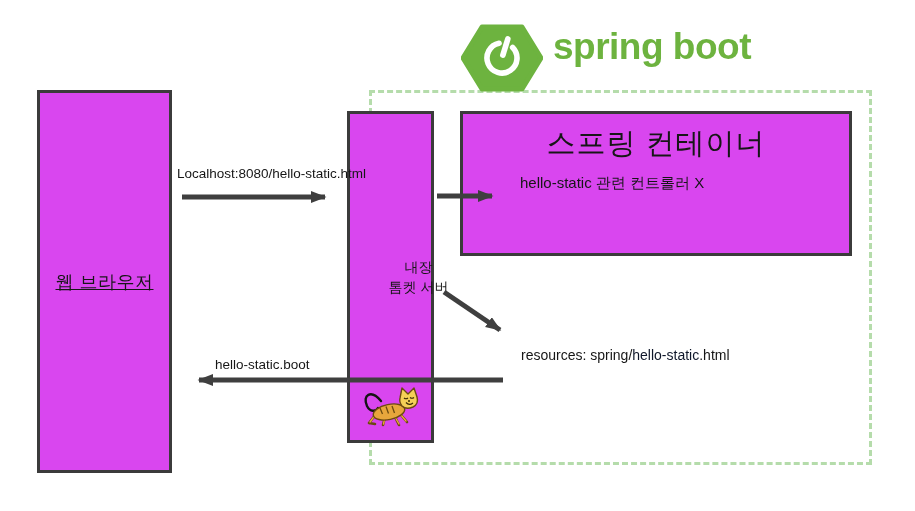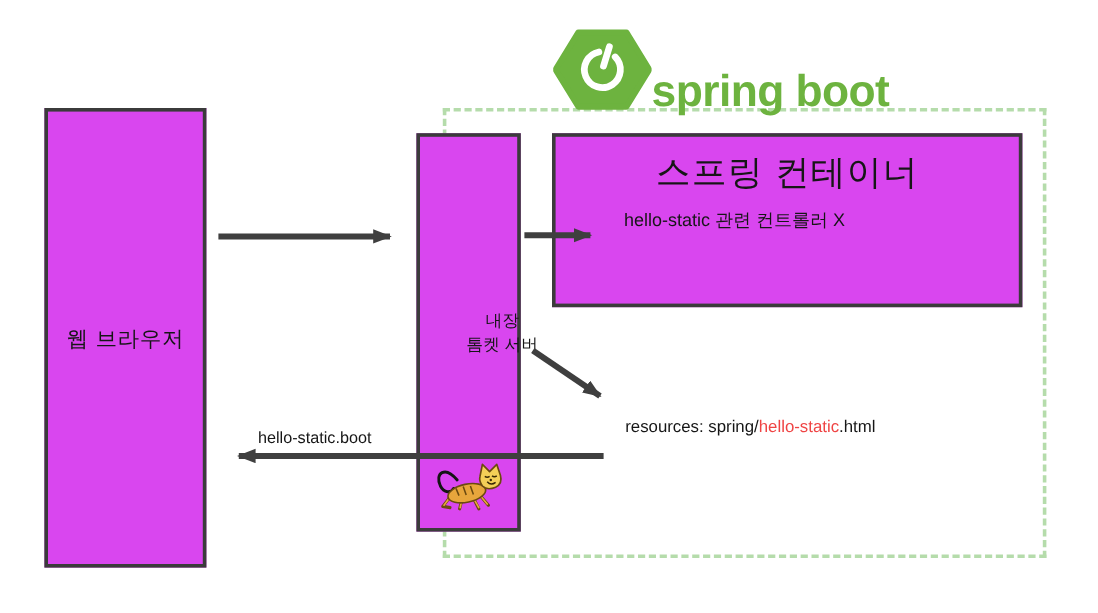--- a/index.html
+++ b/index.html
@@ -8,39 +8,39 @@
     font-family:"Liberation Sans", sans-serif; overflow:hidden; color:#161616;
   }
   
   .dashed-area {
     position:absolute; left:369px; top:90px; width:503px; height:375px;
     border:3px dashed #b5dcab; box-sizing:border-box;
   }
   
   .box { position:absolute; background:#d946ef; border:3px solid #3b3b3b; box-sizing:border-box; }
   .box-browser { left:37px; top:90px; width:135px; height:383px;
-    display:flex; align-items:center; justify-content:center; }
+    display:flex; align-items:center; justify-content:center;text-decoration:underline; }
   .browser-label { font-size:18px; letter-spacing:0.5px; }
   .box-tomcat { left:347px; top:111px; width:87px; height:332px; }
   .tomcat-label { position:absolute; top:143px; left:0; width:100%;
     text-align:center; font-size:14px; line-height:1.45;padding-left:28px; }
   .cat-wrap { position:absolute; left:50%; transform:translateX(-50%); bottom:7px; }
   .box-container { left:460px; top:111px; width:392px; height:145px; }
   .container-title { position:absolute; top:10px; left:0; width:100%;
     text-align:center; font-size:29px; letter-spacing:1px; }
   .controller-note { position:absolute; left:57px; top:60px; font-size:15px; }
   
-  .spring-logo { position:absolute; left:461px; top:24px; display:flex; align-items:flex-end; }
+  .spring-logo { position:absolute; left:461px; top:24px; display:flex; align-items:flex-start; gap:10px; }
   .spring-logo-text { font-size:37px; font-weight:bold; color:#6db33f; letter-spacing:-0.5px; padding-top:2px; }
   
   .flow-label { position:absolute; font-size:13.5px; white-space:nowrap; }
   .lbl-request  { left:177px; top:166px; }
   .lbl-response { left:215px; top:357px; }
   .lbl-resources{ left:521px; top:347px; font-size:14px; }
-  .hl-blue { color:#ef4444; }
+  .hl-blue { color:#0f172a; }
   
   .arrows { position:absolute; left:0; top:0; pointer-events:none; }
 </style>
 </head>
 <body>
 
 <div class="canvas">
 
   <div class="dashed-area"></div>
 
@@ -86,20 +86,21 @@
         <polygon points="21,3 61,3 80,34 61,65 21,65 2,34" fill="#6db33f" stroke="#6db33f" stroke-width="5" stroke-linejoin="round"></polygon>
         <g transform="rotate(17 41 34)">
           <path d="M33.9,20.8 A15,15 0 1 0 48.1,20.8" fill="none" stroke="#ffffff" stroke-width="5.6" stroke-linecap="round"></path>
           <line x1="41" y1="14" x2="41" y2="31" stroke="#ffffff" stroke-width="5.6" stroke-linecap="round"></line>
         </g>
       </svg>
     </span>
     <span class="spring-logo-text">spring boot</span>
   </div>
 
+  <div class="flow-label lbl-request">Localhost:8080/hello-static.html</div>
   <div class="flow-label lbl-response">hello-static.boot</div>
   <div class="flow-label lbl-resources">
     <span>resources: spring/</span><span class="hl-blue">hello-static</span><span>.html</span>
   </div>
 
   <svg class="arrows" width="915" height="511" viewBox="0 0 915 511">
     <defs>
       <marker id="ah" markerUnits="userSpaceOnUse" markerWidth="18" markerHeight="14" refX="14" refY="6" orient="auto">
         <path d="M0,0 L15.5,6 L0,12 Z" fill="#3f3f3f"></path>
       </marker>

